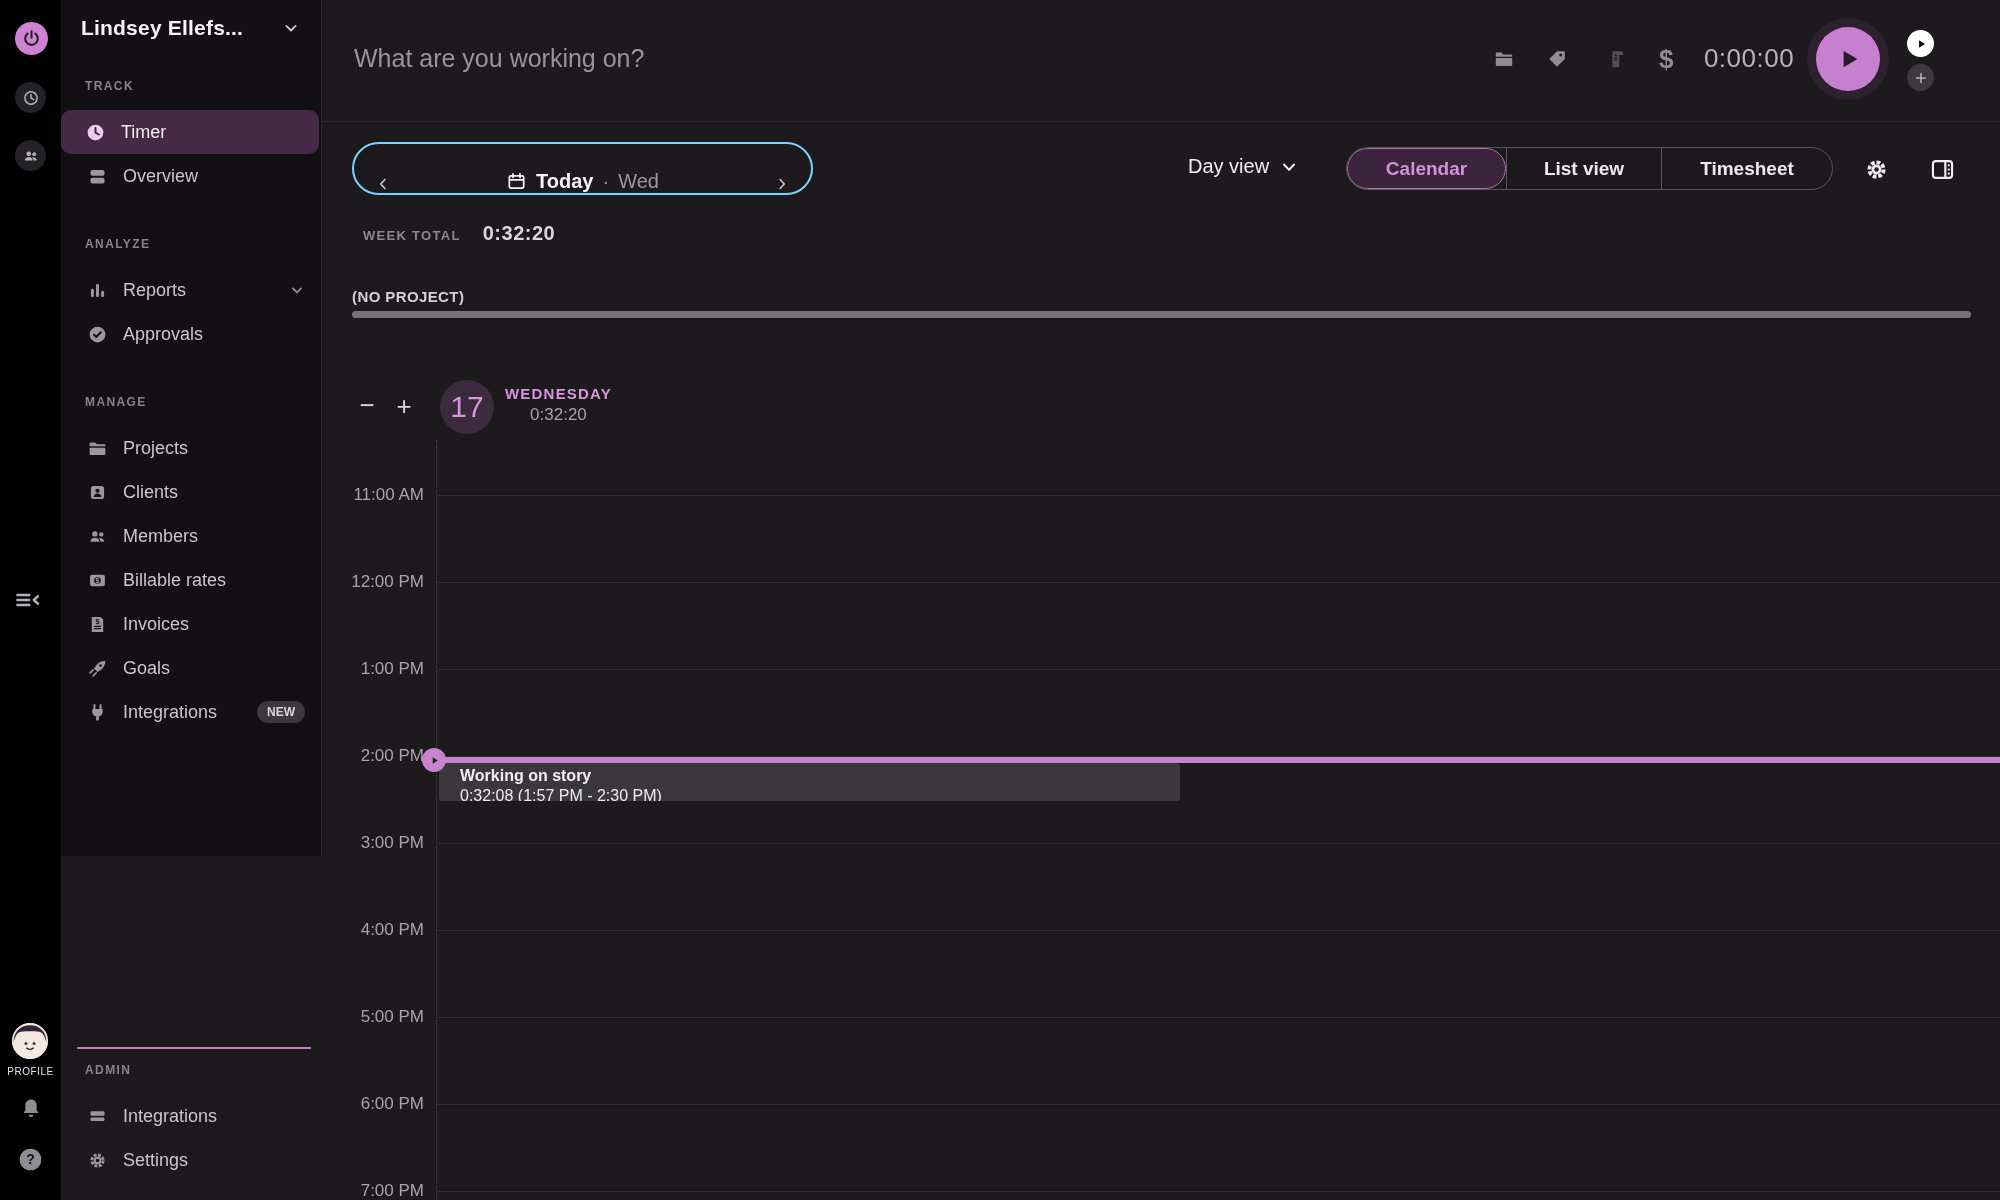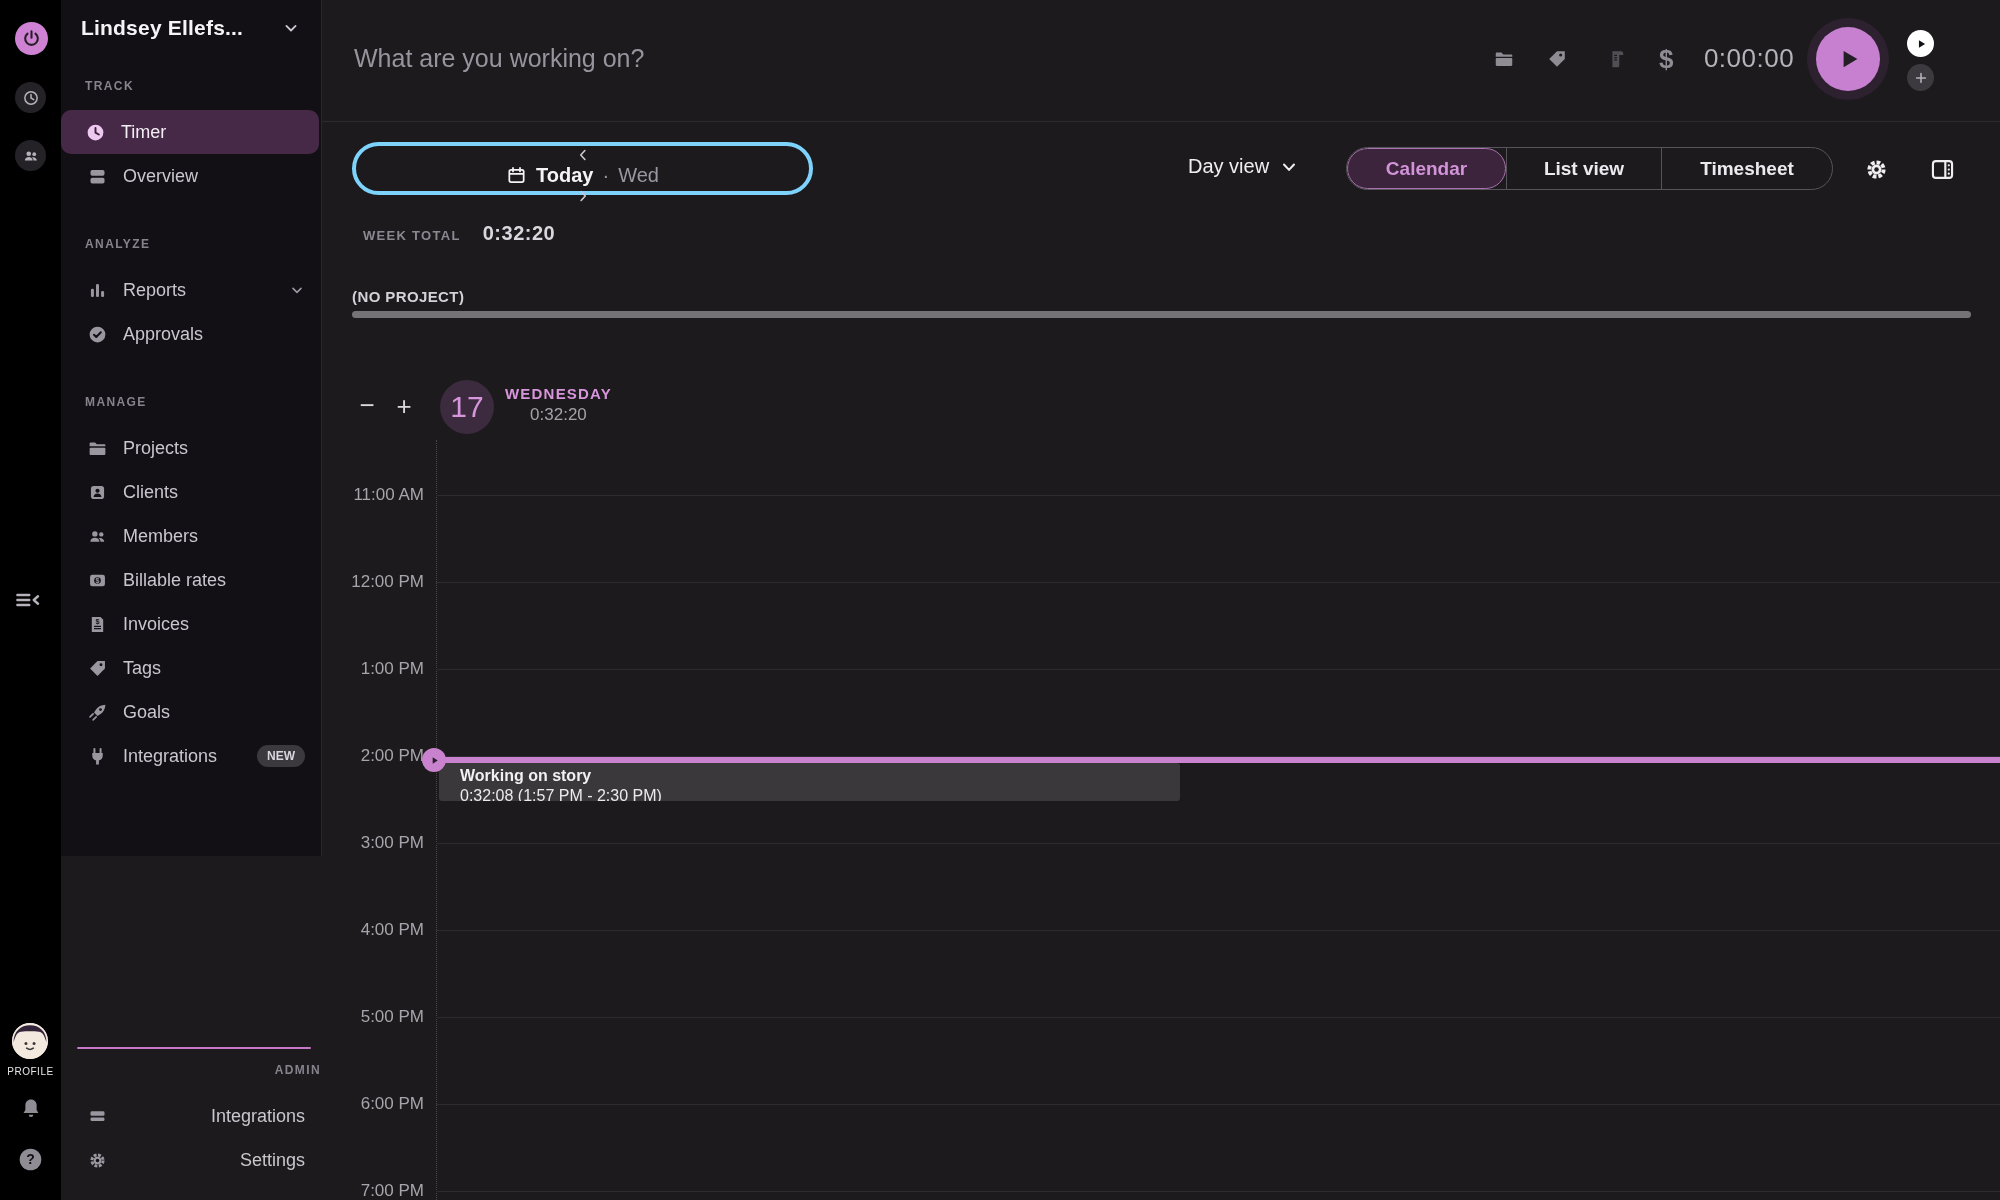--- a/index.html
+++ b/index.html
@@ -1,21 +1,21 @@
 <!DOCTYPE html>
 <html><head>
 <meta charset="utf-8">
 <style>
   html,body{margin:0;padding:0;}
   body{
     width:2000px;height:1200px;position:relative;overflow:hidden;
     background:#1c1a1d;font-family:"Liberation Sans","DejaVu Sans",sans-serif;
     -webkit-font-smoothing:antialiased;color:#c9c6cd;
   }
-  .abs{position:absolute;text-align:right;}
+  .abs{position:absolute;}
   svg{display:block;}
   
   #rail{position:absolute;left:0;top:0;width:61px;height:1200px;background:#000;}
   .rail-btn{position:absolute;border-radius:50%;display:flex;align-items:center;justify-content:center;}
   
   #sidebar{position:absolute;left:61px;top:0;width:261px;height:856px;background:#121015;border-right:1px solid #2a282c;box-sizing:border-box;}
   .ws-row{display:flex;align-items:center;justify-content:space-between;padding:16px 20px 0 20px;}
   .ws-name{font-size:21px;font-weight:bold;color:#f5f3f6;letter-spacing:.2px;}
   .sec-label{font-size:12px;font-weight:bold;color:#87838d;letter-spacing:1.4px;padding:0 0 0 24px;height:16px;line-height:16px;}
   .nav-item{height:44px;display:flex;align-items:center;gap:15px;padding:0 14px 0 24px;margin:0 2px;border-radius:10px;cursor:pointer;}
@@ -30,22 +30,22 @@
   #topbar{position:absolute;left:0;top:0;right:0;height:121px;border-bottom:1px solid #2c2a2e;}
   #task-input{position:absolute;left:30px;top:32px;width:700px;height:50px;background:transparent;border:none;outline:none;
     font-family:"Liberation Sans",sans-serif;font-size:25px;font-weight:500;color:#e8e6ea;}
   #task-input::placeholder{color:#98949d;opacity:1;}
   .tb-icon{position:absolute;width:22px;height:22px;color:#8f8c94;cursor:pointer;}
   .timer-display{position:absolute;left:1362px;top:43px;width:130px;text-align:center;font-size:26px;color:#b5b2ba;letter-spacing:.5px;}
   #start-btn{position:absolute;left:1494px;top:27px;width:64px;height:64px;border-radius:50%;background:#c77fd0;
     box-shadow:0 0 0 9px #2d2130;display:flex;align-items:center;justify-content:center;cursor:pointer;}
   .mini-circle{position:absolute;width:27px;height:27px;border-radius:50%;display:flex;align-items:center;justify-content:center;cursor:pointer;}
   
-  #date-pill{position:absolute;left:30px;top:142px;width:461px;height:53px;border:4px solid #7dd3fc;border-radius:27px;
-    box-sizing:border-box;display:flex;align-items:center;padding:0 20px;flex-direction:column;}
+  #date-pill{position:absolute;left:30px;top:142px;width:461px;height:53px;border:2px solid #7dd3fc;border-radius:27px;
+    box-sizing:border-box;display:flex;align-items:flex-end;padding:0 20px;}
   .pill-center{flex:1;display:flex;align-items:center;justify-content:center;gap:9px;}
   .today-lbl{font-size:20px;font-weight:bold;color:#f5f3f6;}
   .muted{color:#9b97a0;}
   #dayview{position:absolute;left:866px;top:155px;display:flex;align-items:center;gap:10px;cursor:pointer;}
   #dayview .txt{font-size:20px;font-weight:500;color:#f0eef2;}
   #seg{position:absolute;left:1024px;top:147px;height:43px;display:flex;border:1px solid #57545b;border-radius:22px;box-sizing:border-box;overflow:hidden;}
   .seg-btn{display:flex;align-items:center;justify-content:center;font-size:19px;font-weight:600;color:#eceaef;cursor:pointer;box-sizing:border-box;}
   .seg-btn + .seg-btn{border-left:1px solid #57545b;}
   .seg-btn.active{background:#3c243d;color:#d293d8;border:1.5px solid #aa72ac;border-radius:21px;}
   
@@ -245,29 +245,20 @@
   </div>
   <div class="nav-item">
     <span class="nav-icon">
       <svg width="21" height="21" viewBox="0 0 24 24">
           <path d="M5.5 3.5h10l3 3v14h-13z" fill="#9a97a0"></path>
           <text x="12" y="11.5" font-size="8.5" font-weight="bold" fill="#121014" text-anchor="middle" font-family="Liberation Sans,sans-serif">$</text>
           <path d="M8 14.2h8M8 16.8h8" stroke="#121014" stroke-width="1.5"></path>
         </svg>
     </span>
     <span class="lbl">Invoices</span>
-  </div>
-  <div class="nav-item">
-    <span class="nav-icon">
-      <svg width="21" height="21" viewBox="0 0 24 24">
-          <path d="M3.5 12 12 3.5h8.5V12L12 20.5z" fill="#9a97a0"></path>
-          <circle cx="16" cy="7.6" r="1.7" fill="#121014"></circle>
-        </svg>
-    </span>
-    <span class="lbl">Tags</span>
   </div>
   <div class="nav-item">
     <span class="nav-icon">
       <svg width="21" height="21" viewBox="0 0 24 24">
           <path d="M21 3c-4.6.2-8.2 2-10.7 5.5L8 12l4 4 3.6-2.4C19.1 11.2 20.8 7.6 21 3z" fill="#9a97a0"></path>
           <circle cx="15.4" cy="8.6" r="1.6" fill="#121014"></circle>
           <path d="M7 13.5 3.5 17M10.5 17 7 20.5" stroke="#9a97a0" stroke-width="1.9" stroke-linecap="round"></path>
         </svg>
     </span>
     <span class="lbl">Goals</span>

